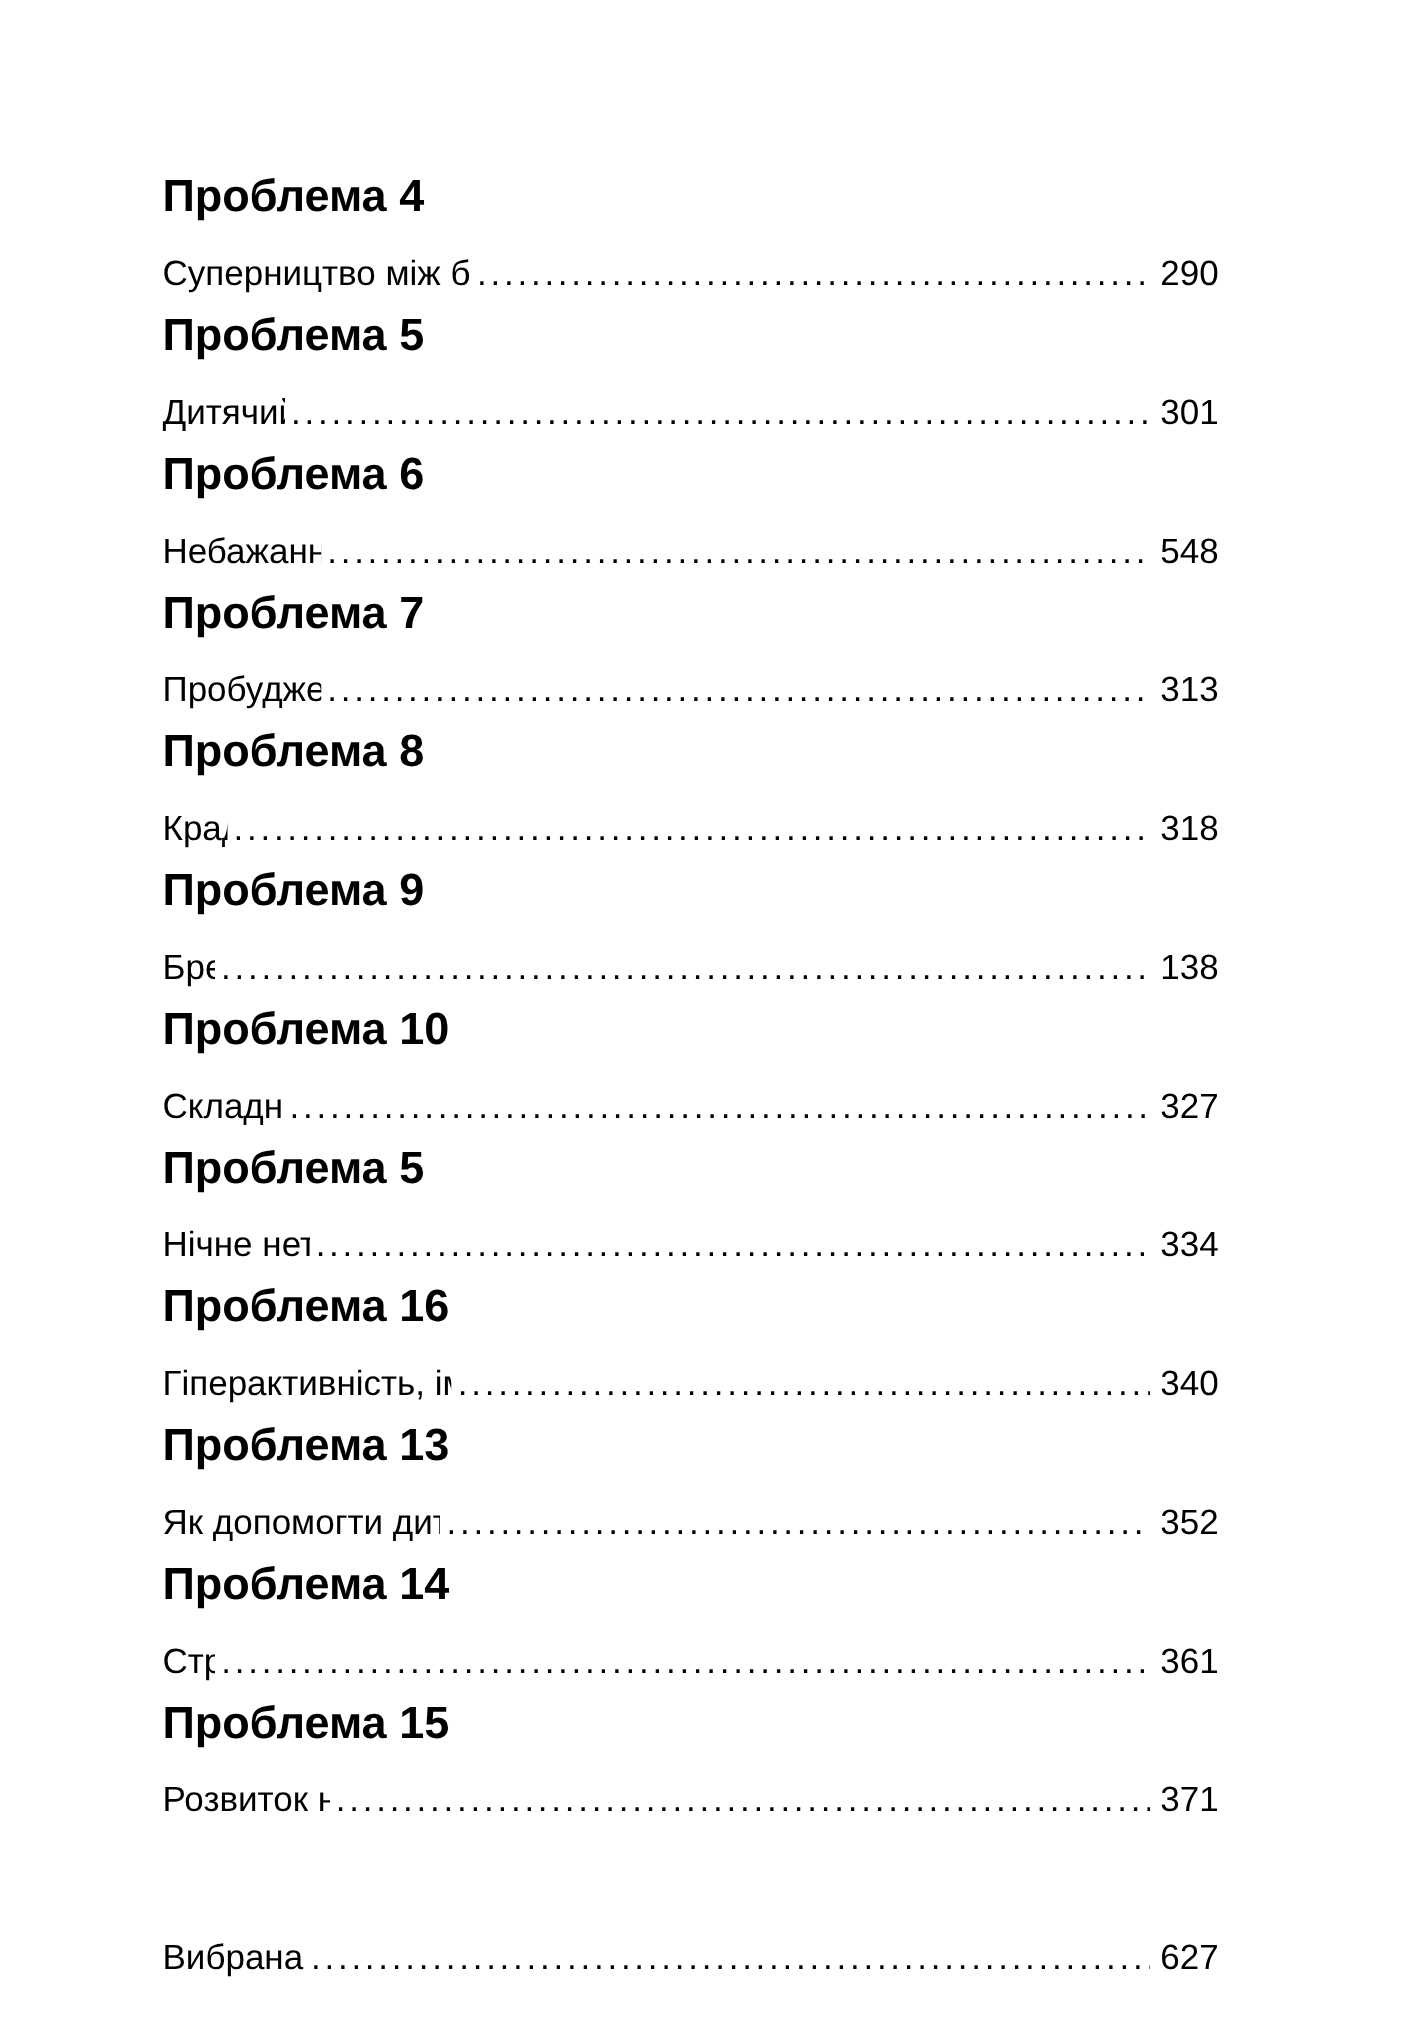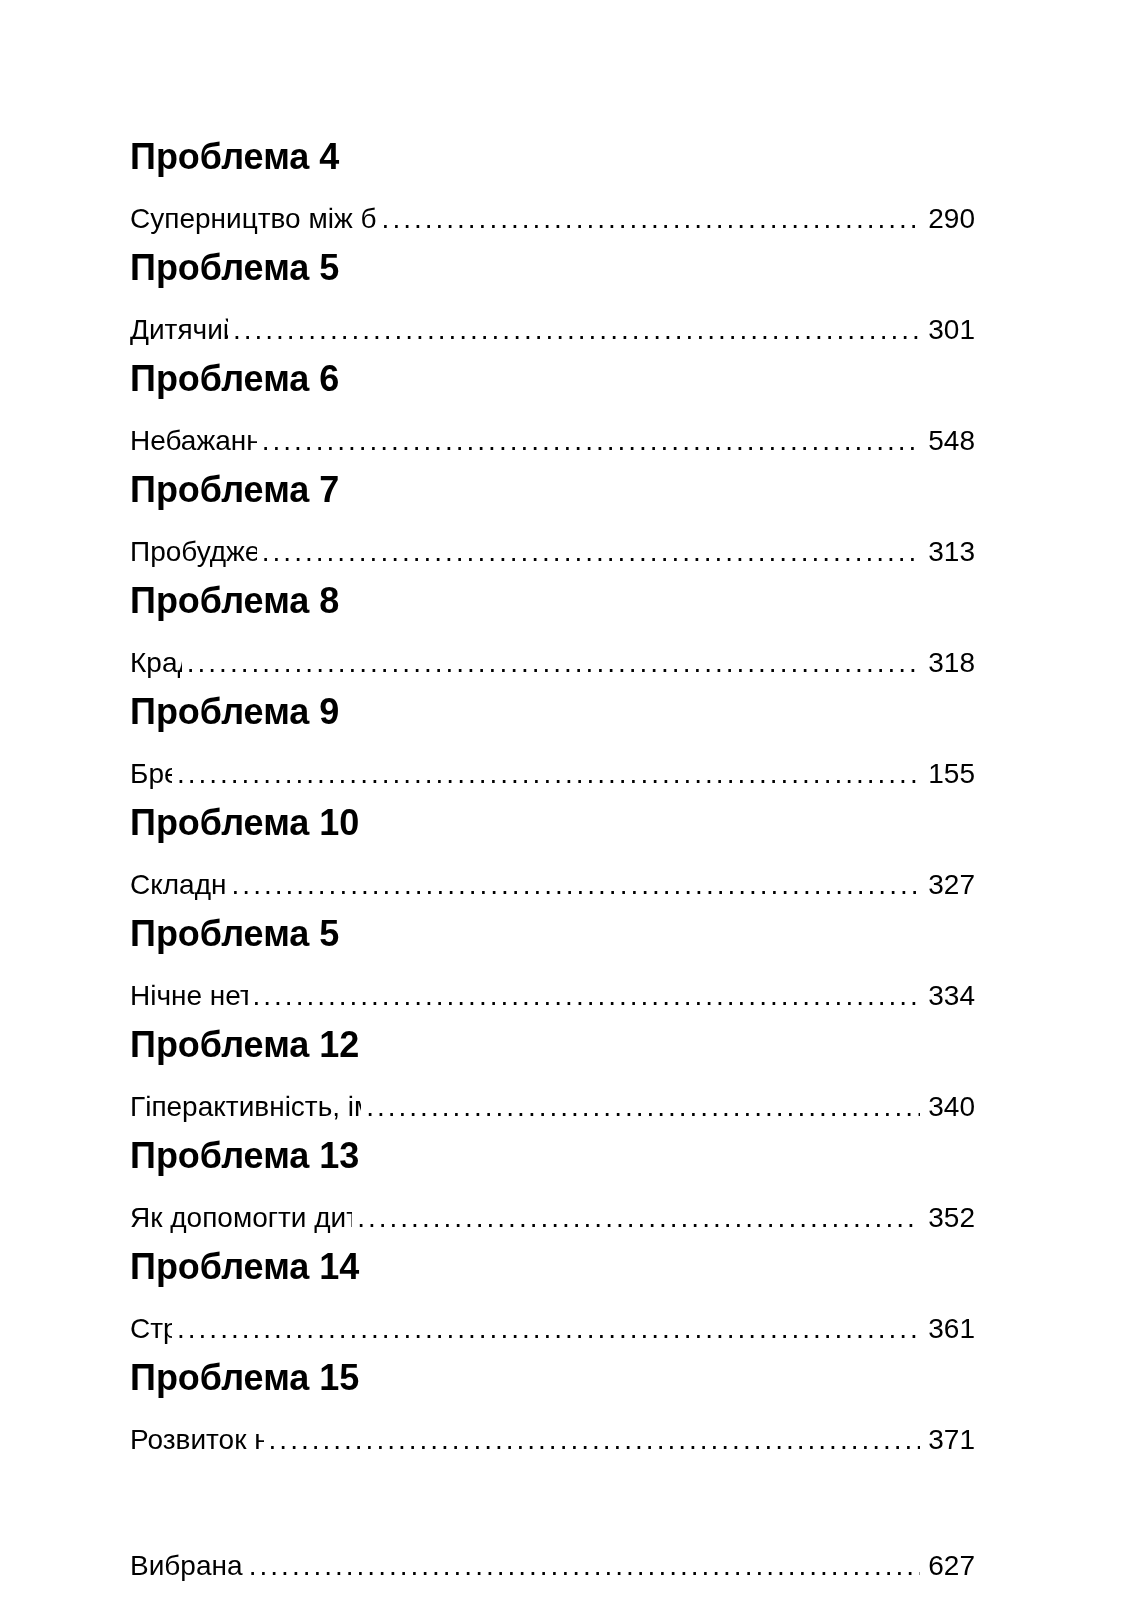--- a/index.html
+++ b/index.html
@@ -109,21 +109,21 @@
         <span class="leader"></span>
         <span class="toc-page">318</span>
       </div>
     </div>
 
     <div class="toc-entry">
       <div class="toc-heading">Проблема 9</div>
       <div class="toc-line">
         <span class="toc-title">Брехня</span>
         <span class="leader"></span>
-        <span class="toc-page">155</span>
+        <span class="toc-page">138</span>
       </div>
     </div>
 
     <div class="toc-entry">
       <div class="toc-heading">Проблема 10</div>
       <div class="toc-line">
         <span class="toc-title">Складнощі з їжею</span>
         <span class="leader"></span>
         <span class="toc-page">327</span>
       </div>
@@ -132,21 +132,21 @@
     <div class="toc-entry">
       <div class="toc-heading">Проблема 5</div>
       <div class="toc-line">
         <span class="toc-title">Нічне нетримання сечі</span>
         <span class="leader"></span>
         <span class="toc-page">334</span>
       </div>
     </div>
 
     <div class="toc-entry">
-      <div class="toc-heading">Проблема 12</div>
+      <div class="toc-heading">Проблема 16</div>
       <div class="toc-line">
         <span class="toc-title">Гіперактивність, імпульсивність та малий обсяг уваги</span>
         <span class="leader"></span>
         <span class="toc-page">340</span>
       </div>
     </div>
 
     <div class="toc-entry">
       <div class="toc-heading">Проблема 13</div>
       <div class="toc-line">

